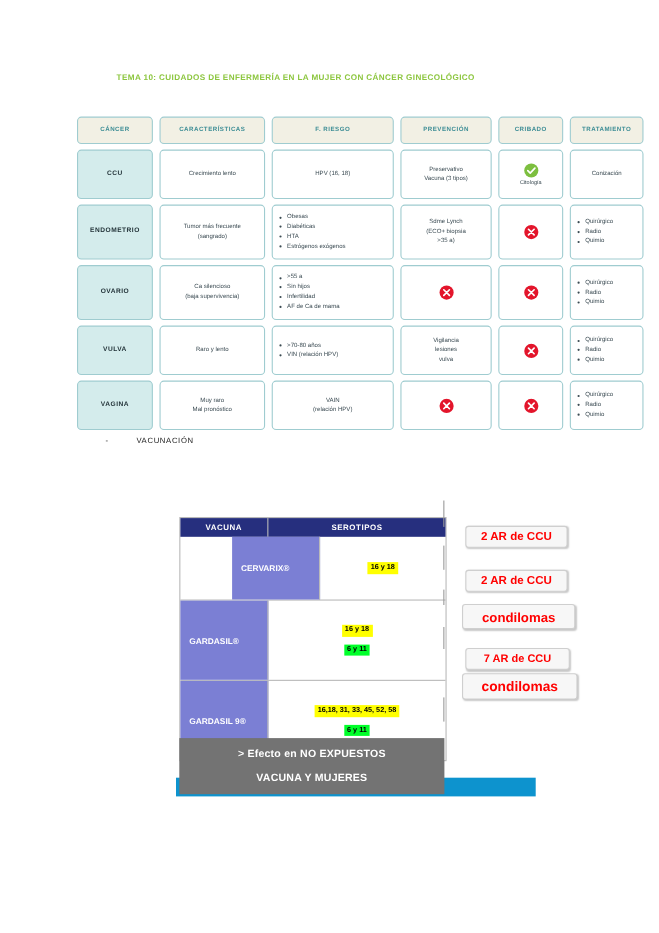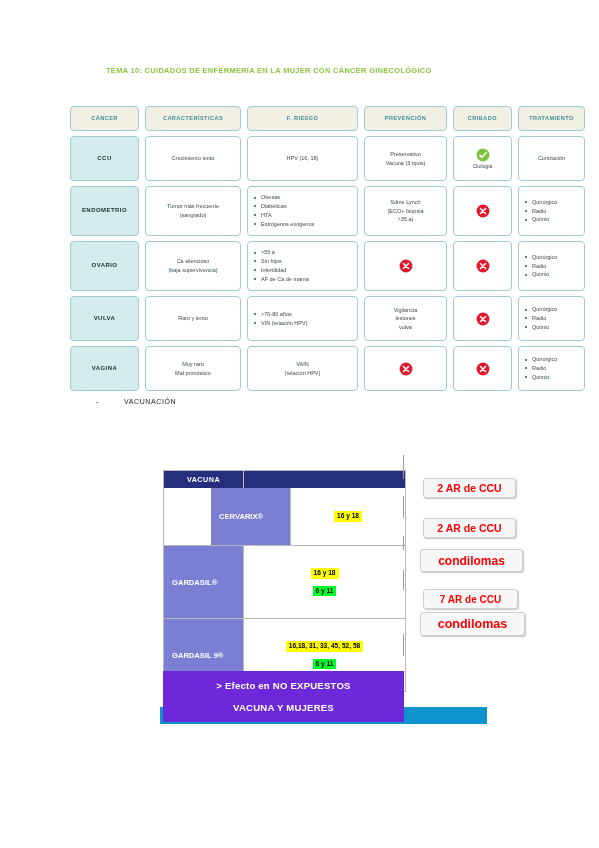--- a/index.html
+++ b/index.html
@@ -174,21 +174,21 @@
   .cn-d{left:403px;top:570px;height:20px;}
   .cn-e{left:403px;top:634px;height:22px;}
 
   
   .blue-bar{
     position:absolute;left:160px;top:707px;
     width:327px;height:17px;background:#0d93ce;
   }
   .red-box{
     position:absolute;left:163px;top:671px;
-    width:241px;height:51px;background:#6d28d9;
+    width:241px;height:51px;background:#737373;
     display:flex;flex-direction:column;
     align-items:center;justify-content:space-around;
     padding:4px 0;box-sizing:border-box;
   }
   .red-box span{
     color:#ffffff;font-weight:700;font-size:9.6px;letter-spacing:.2px;
     white-space:nowrap;
   }
 </style>
 </head>
@@ -359,20 +359,21 @@
     </div>
   </div>
 
 <div class="sub-head">
   <span class="dash">-</span><span>VACUNACIÓN</span>
 </div>
 
 <div class="vac-wrap">
   <div class="vac-head">
     <div class="vh-left">VACUNA</div>
+    <div>SEROTIPOS</div>
   </div>
   <div id="vacrows">
       <div class="vac-row">
         <div class="vac-name vr1">CERVARIX®</div>
         <div class="vac-sero vr1">
           <span class="hl hl-y">16 y 18</span>
         </div>
       </div>
       <div class="vac-row">
         <div class="vac-name vr2">GARDASIL®</div>

